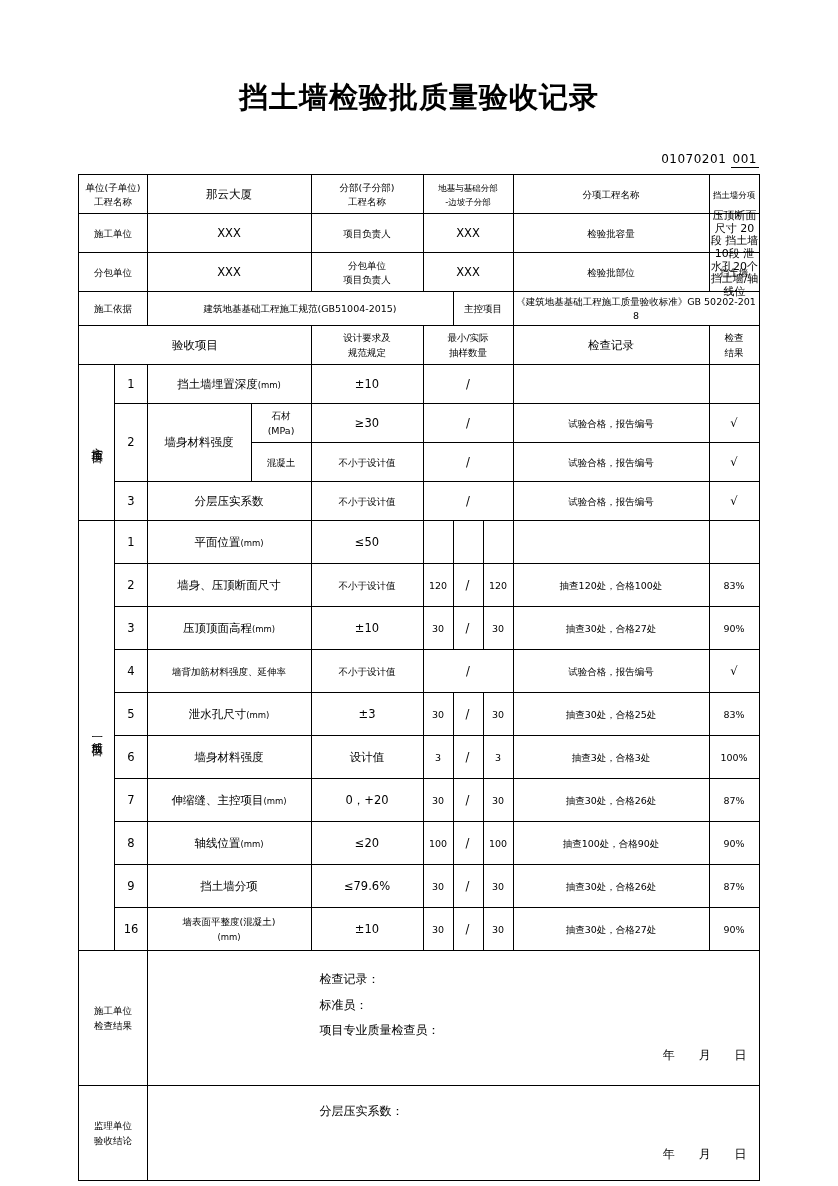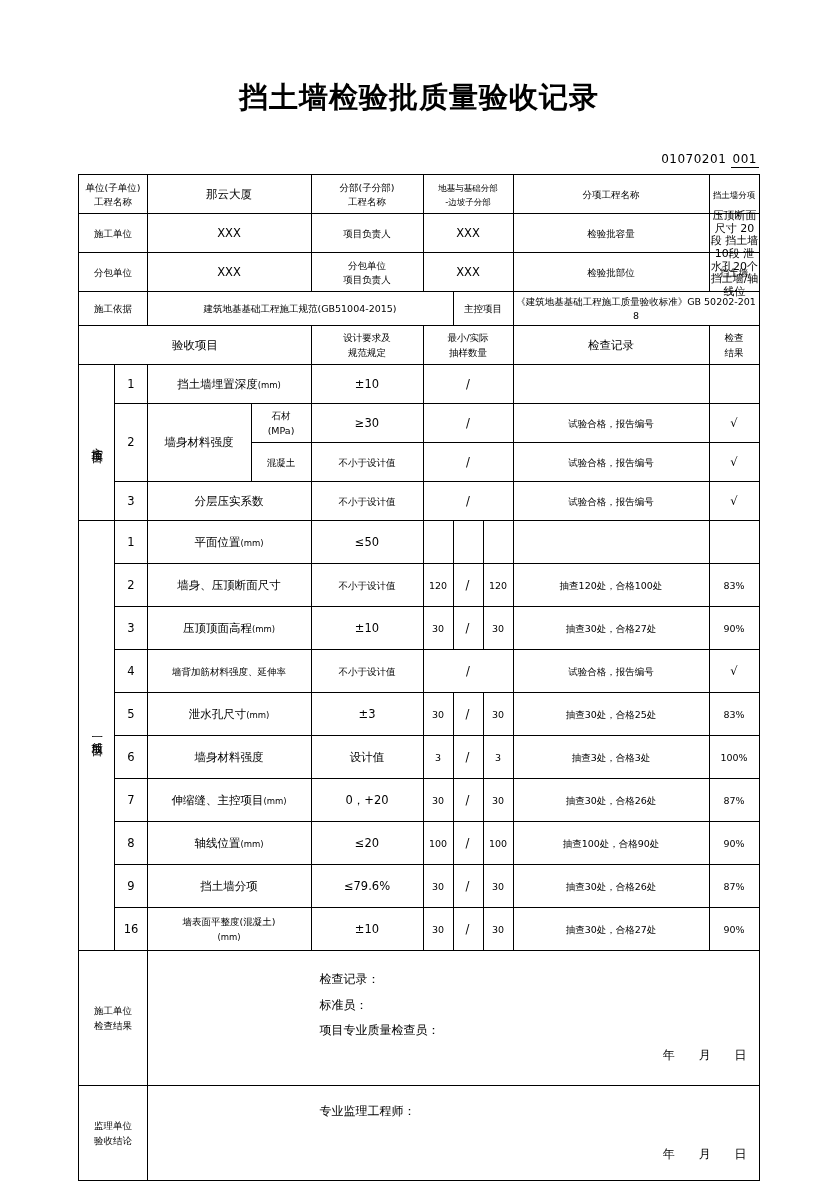--- a/index.html
+++ b/index.html
@@ -416,21 +416,21 @@
       </td>
     </tr>
 
     <tr>
       <td colspan="2" style="height:90px">
         <span class="sm" style="white-space:pre-line">监理单位
 验收结论</span>
       </td>
       <td colspan="8">
         <div class="sig-block">
-          <div class="sig-line">专业监理工程师：</div>
+          <div class="sig-line">分层压实系数：</div>
           <div class="sig-date" style="margin-top:18px">年  月  日</div>
         </div>
       </td>
     </tr>
 
   </tbody>
     </table>
 </div>
 
 </body></html>

